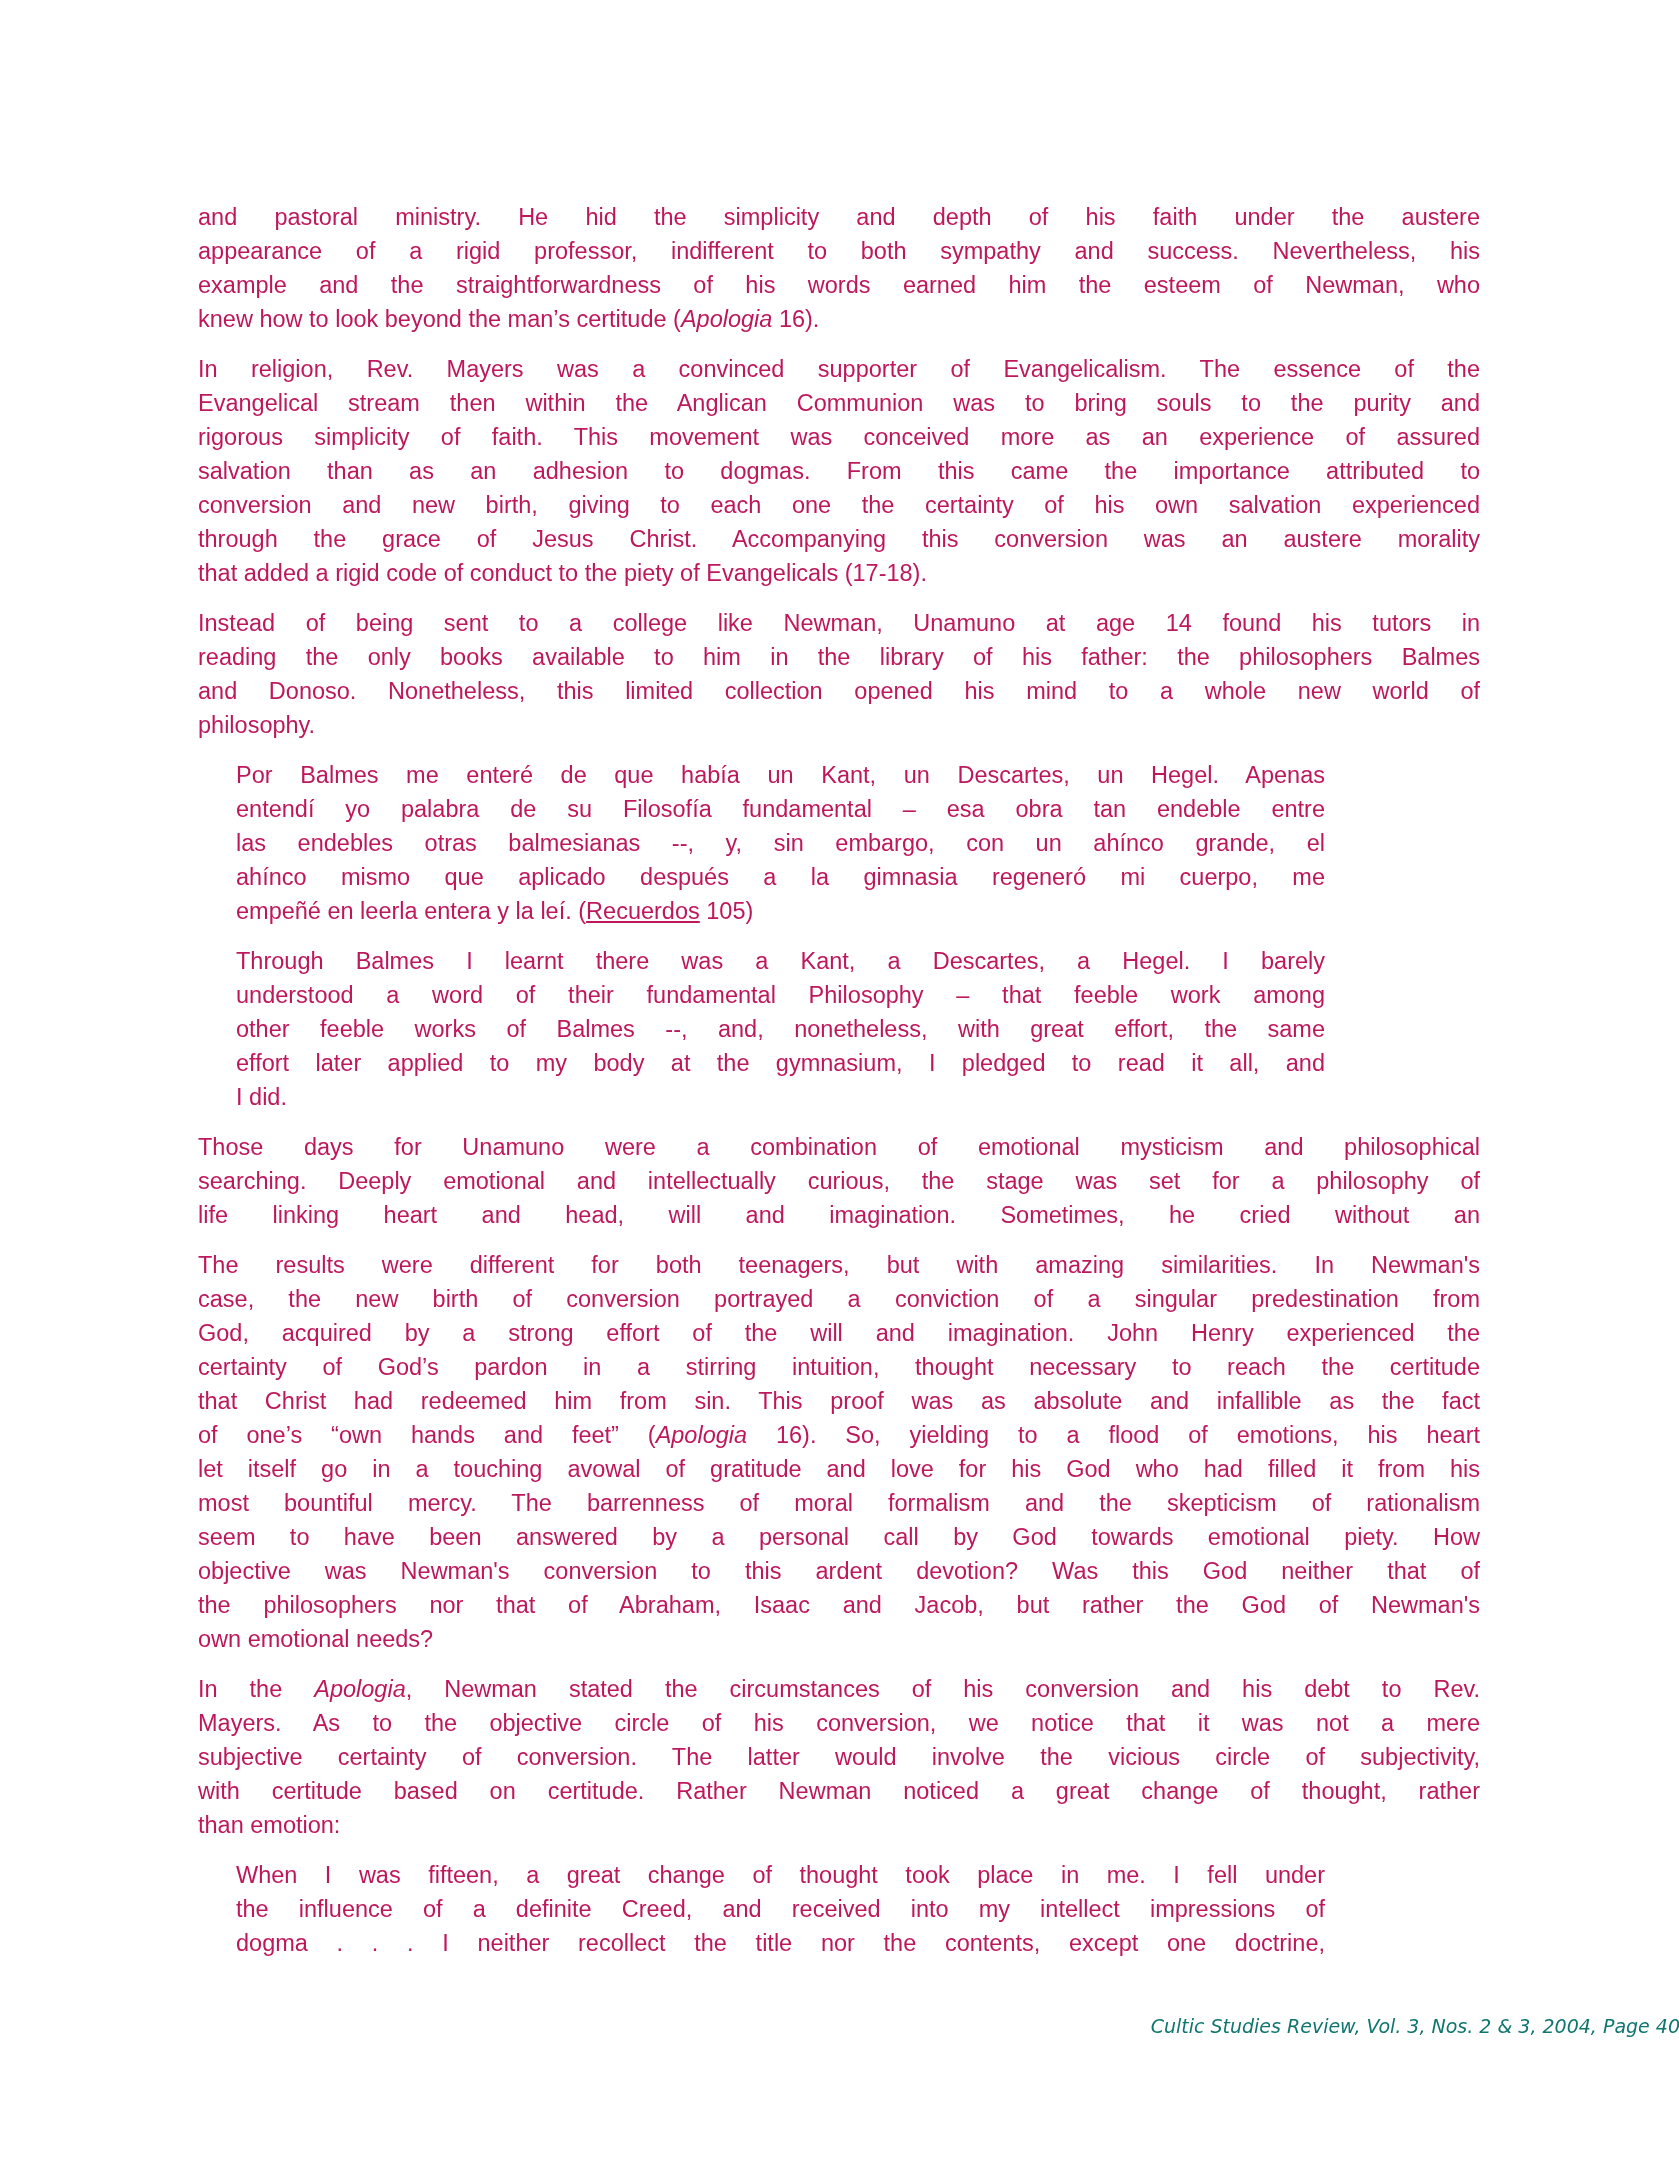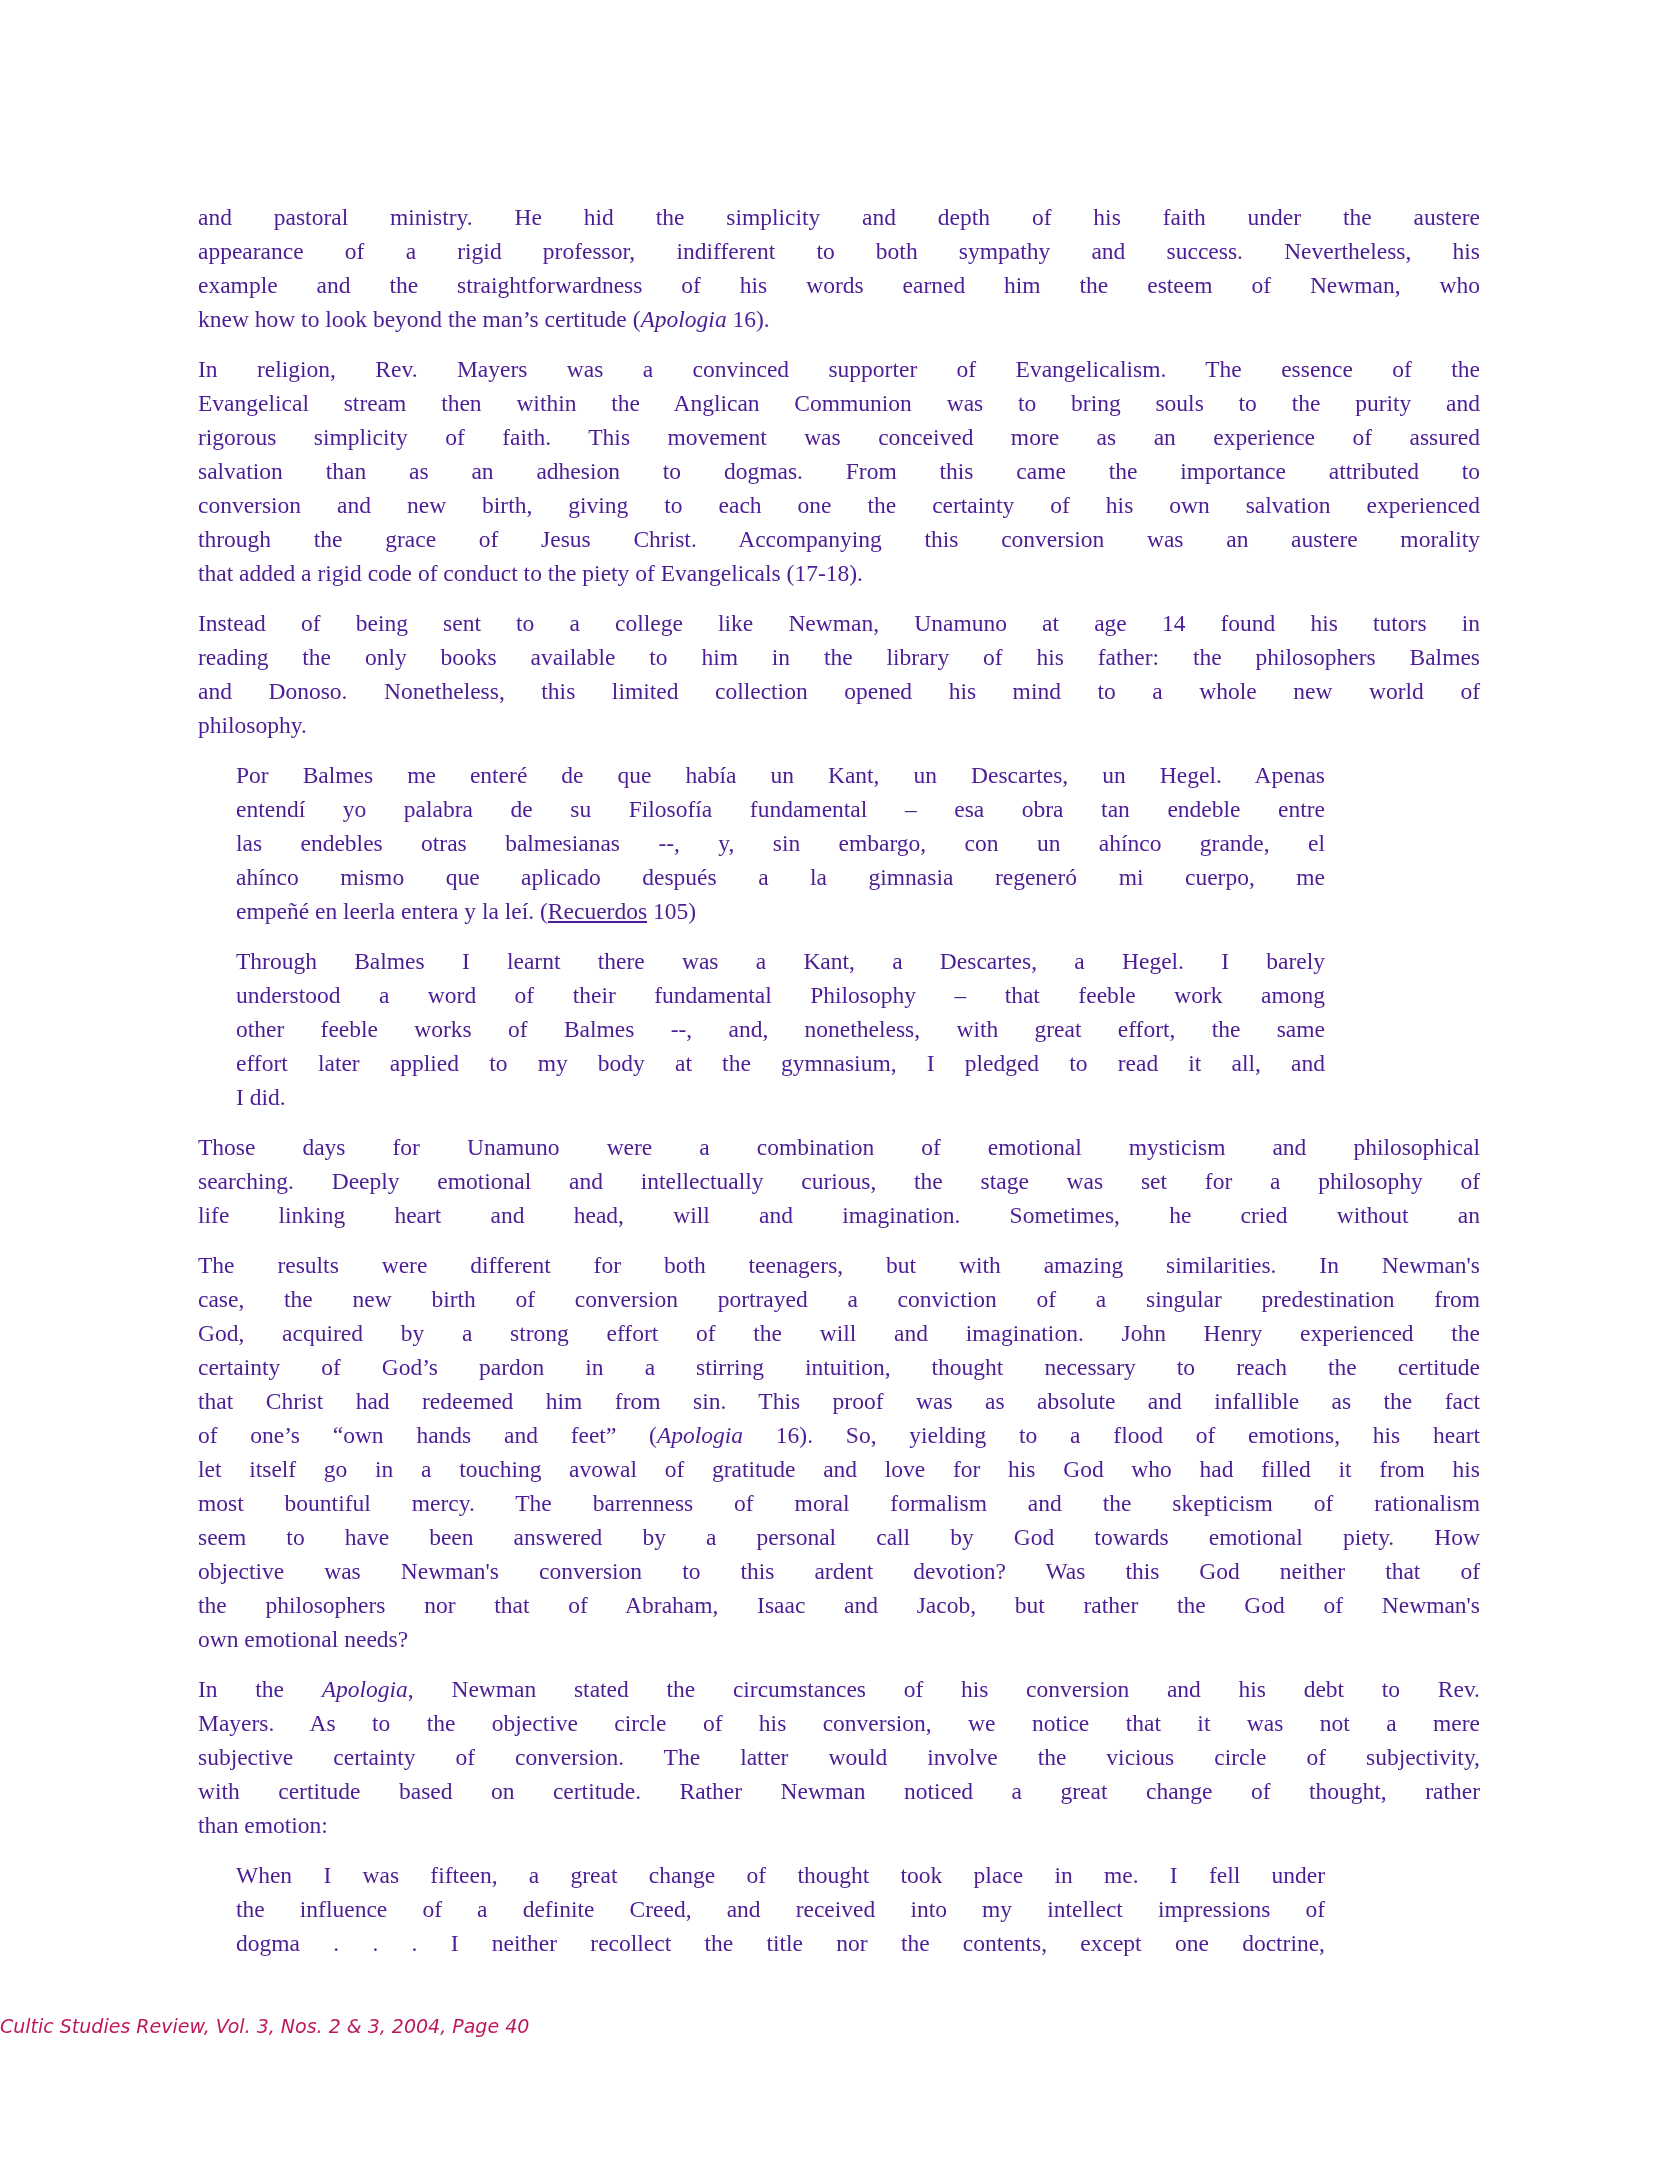--- a/index.html
+++ b/index.html
@@ -1,30 +1,30 @@
 <!DOCTYPE html>
 <html style="font-size:15px"><head>
 <meta charset="utf-8">
 <style>
   html, body { margin: 0; padding: 0; background: #ffffff; }
   body { width: 1680px; height: 2174px; position: relative; overflow: hidden; }
   .page { position: absolute; left: 0; top: 0; width: 1680px; height: 2174px; background: #fff; }
   .content {
     position: absolute; left: 198px; top: 200px; width: 1282px;
-    font-family: Liberation Serif, serif; font-size: 23.5px; color: #4c1d95;
+    font-family: Liberation Sans, sans-serif; font-size: 23.5px; color: #be185d;
   }
   .para { margin: 0 0 16px 0; }
   .quote { margin: 0 0 16px 38px; width: 1089px; }
   .line { display: block; height: 34px; line-height: 34px; white-space: nowrap; text-align: justify; text-align-last: justify; overflow: visible; }
   .line.last { text-align-last: left; }
   .i { font-style: italic; }
   .u { text-decoration: underline; }
   .footer {
-    position: absolute; left: 0; width: 1680px; top: 2015px; text-align: left;
-    font-family: "DejaVu Sans", sans-serif; font-style: italic; font-size: 19px; color: #be185d;
+    position: absolute; left: 0; width: 1680px; top: 2015px; text-align: right;
+    font-family: "DejaVu Sans", sans-serif; font-style: italic; font-size: 19px; color: #0f766e;
   }
 </style>
 </head>
 <body>
 
 <div class="page">
   <div class="content" id="content">
       <div class="para">
         <span class="line"><span>and pastoral ministry. He hid the simplicity and depth of his faith under the austere</span></span>
         <span class="line"><span>appearance of a rigid professor, indifferent to both sympathy and success. Nevertheless, his</span></span>

